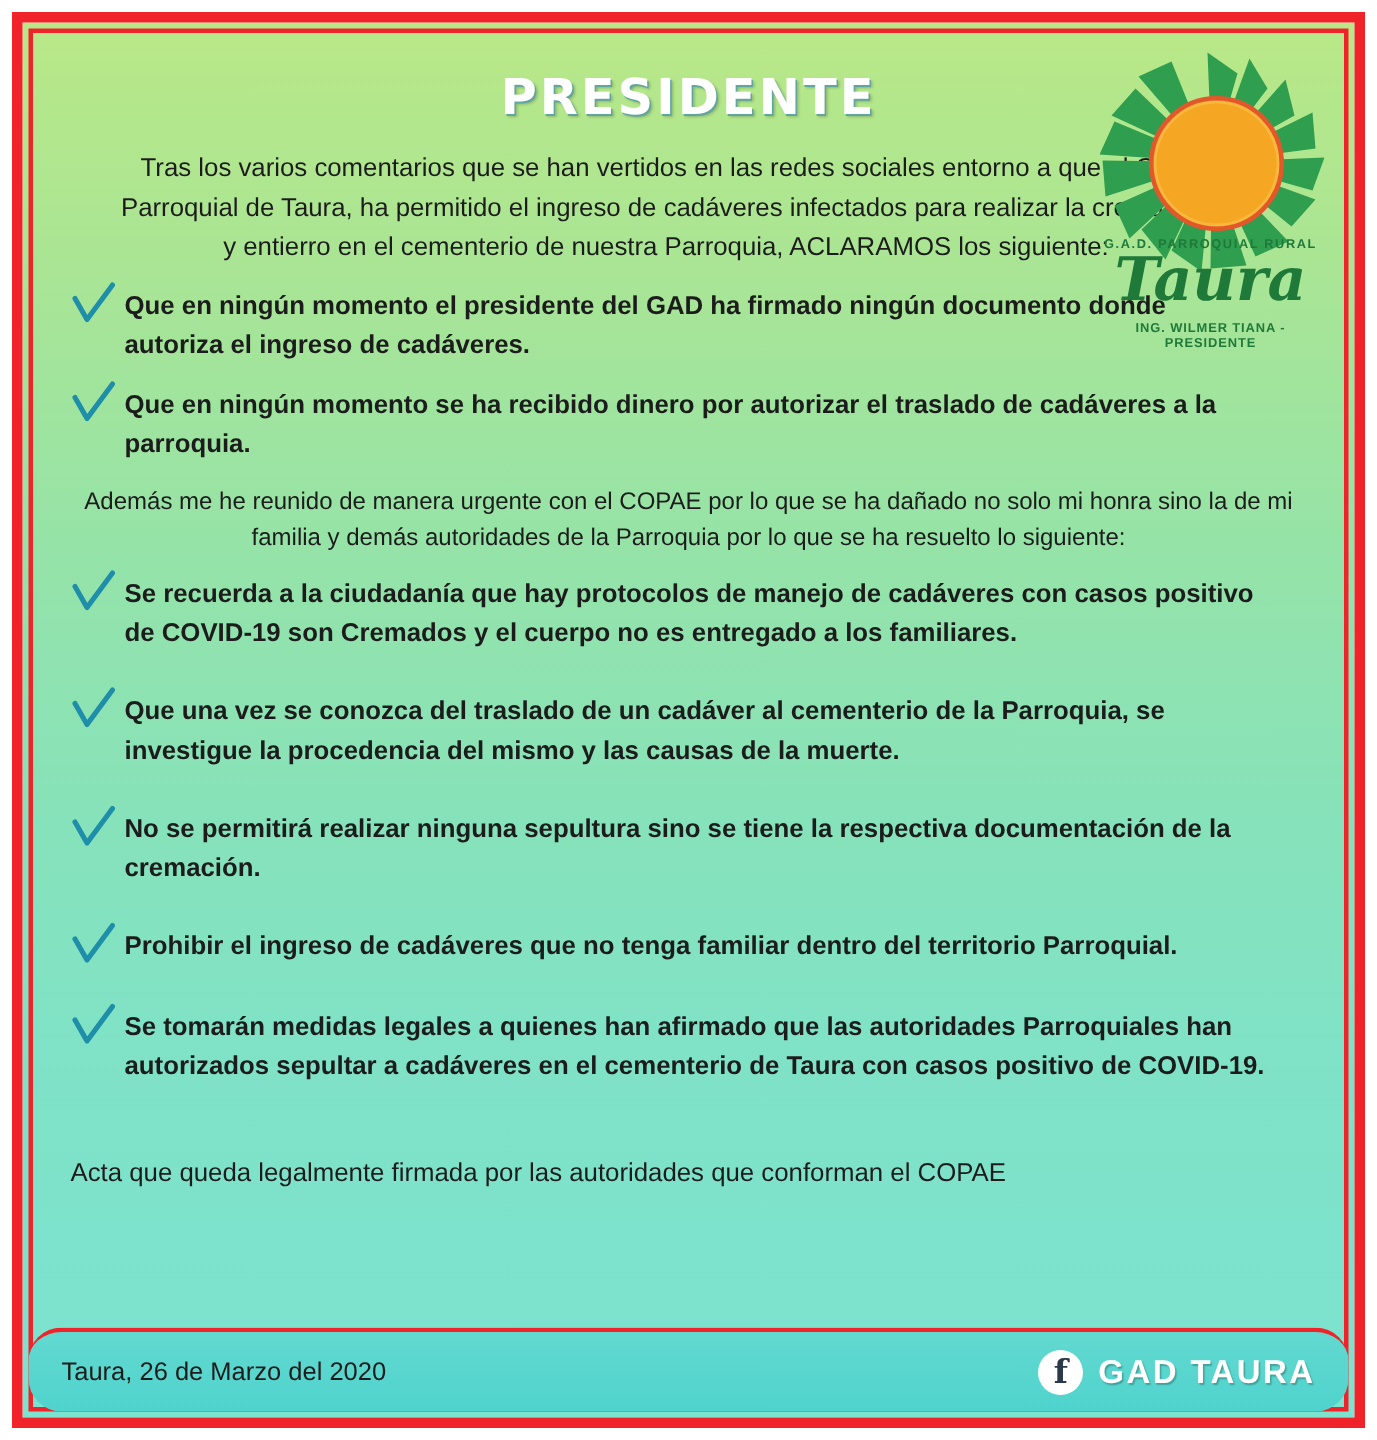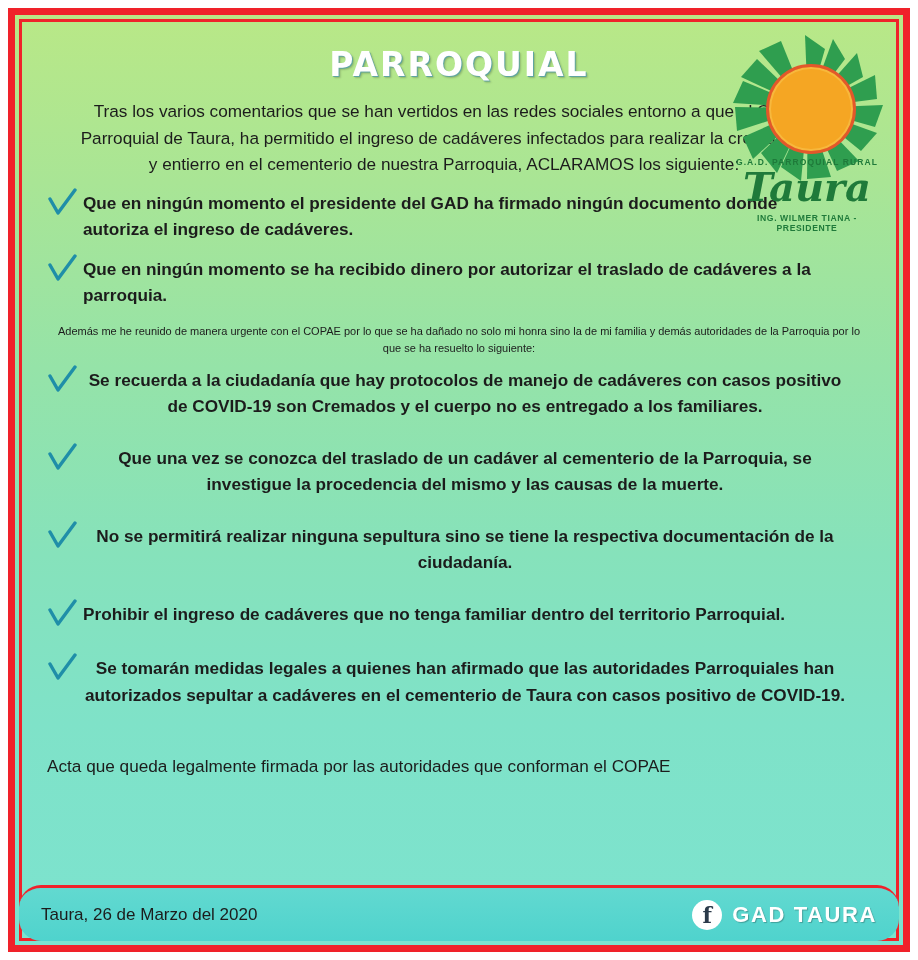--- a/index.html
+++ b/index.html
@@ -63,32 +63,32 @@
     text-align: center;
     color: #1c1c1c;
     font-size: 17.2px;
     line-height: 1.55;
     margin: 0 64px 12px 34px;
   }
 
   .middle-note {
     text-align: center;
     color: #1c1c1c;
-    font-size: 11px;
+    font-size: 16px;
     line-height: 1.55;
     margin: 14px 14px 10px 14px;
   }
 
   .bullets {
     margin: 0;
     padding: 0;
     list-style: none;
   }
   .bullets.group-a li { margin-bottom: 14px; }
-  .bullets.group-b li { margin-bottom: 26px; text-align: center; }
+  .bullets.group-b li { margin-bottom: 26px; }
 
   .bullet {
     position: relative;
     display: flex;
     align-items: flex-start;
     padding-left: 6px;
   }
   .check {
     flex: 0 0 auto;
     width: 30px;
@@ -221,21 +221,21 @@
 </style>
 </head>
 <body>
 
 <div class="poster">
   <div class="frame-outer">
     <div class="frame-inner"></div>
 
     <div class="content">
 
-      <div class="title">PARROQUIAL</div>
+      <div class="title">PRESIDENTE</div>
 
       <div class="intro">Tras los varios comentarios que se han vertidos en las redes sociales  entorno a que el GAD Parroquial de Taura, ha permitido el ingreso de cadáveres infectados para realizar la cremación y entierro en el cementerio de nuestra Parroquia, ACLARAMOS los siguiente:</div>
 
       <ul class="bullets group-a">
         <li class="bullet">
           <span class="check">
             <svg width="30" height="30" viewBox="0 0 30 30">
               <path d="M3 11 L11 25 L28 2" fill="none" stroke="#1f8ea8" stroke-width="3.4" stroke-linecap="round" stroke-linejoin="round"></path>
             </svg>
           </span>
@@ -269,21 +269,21 @@
             </svg>
           </span>
           <span class="bullet-text">Que una vez se conozca del traslado de un cadáver al cementerio de la Parroquia, se investigue la procedencia del mismo y las causas de la muerte.</span>
         </li>
         <li class="bullet">
           <span class="check">
             <svg width="30" height="30" viewBox="0 0 30 30">
               <path d="M3 11 L11 25 L28 2" fill="none" stroke="#1f8ea8" stroke-width="3.4" stroke-linecap="round" stroke-linejoin="round"></path>
             </svg>
           </span>
-          <span class="bullet-text">No se permitirá realizar ninguna sepultura sino se tiene la respectiva documentación de la ciudadanía.</span>
+          <span class="bullet-text">No se permitirá realizar ninguna sepultura sino se tiene la respectiva documentación de la cremación.</span>
         </li>
         <li class="bullet">
           <span class="check">
             <svg width="30" height="30" viewBox="0 0 30 30">
               <path d="M3 11 L11 25 L28 2" fill="none" stroke="#1f8ea8" stroke-width="3.4" stroke-linecap="round" stroke-linejoin="round"></path>
             </svg>
           </span>
           <span class="bullet-text">Prohibir el ingreso de cadáveres que no tenga familiar dentro del territorio Parroquial.</span>
         </li>
         <li class="bullet">

